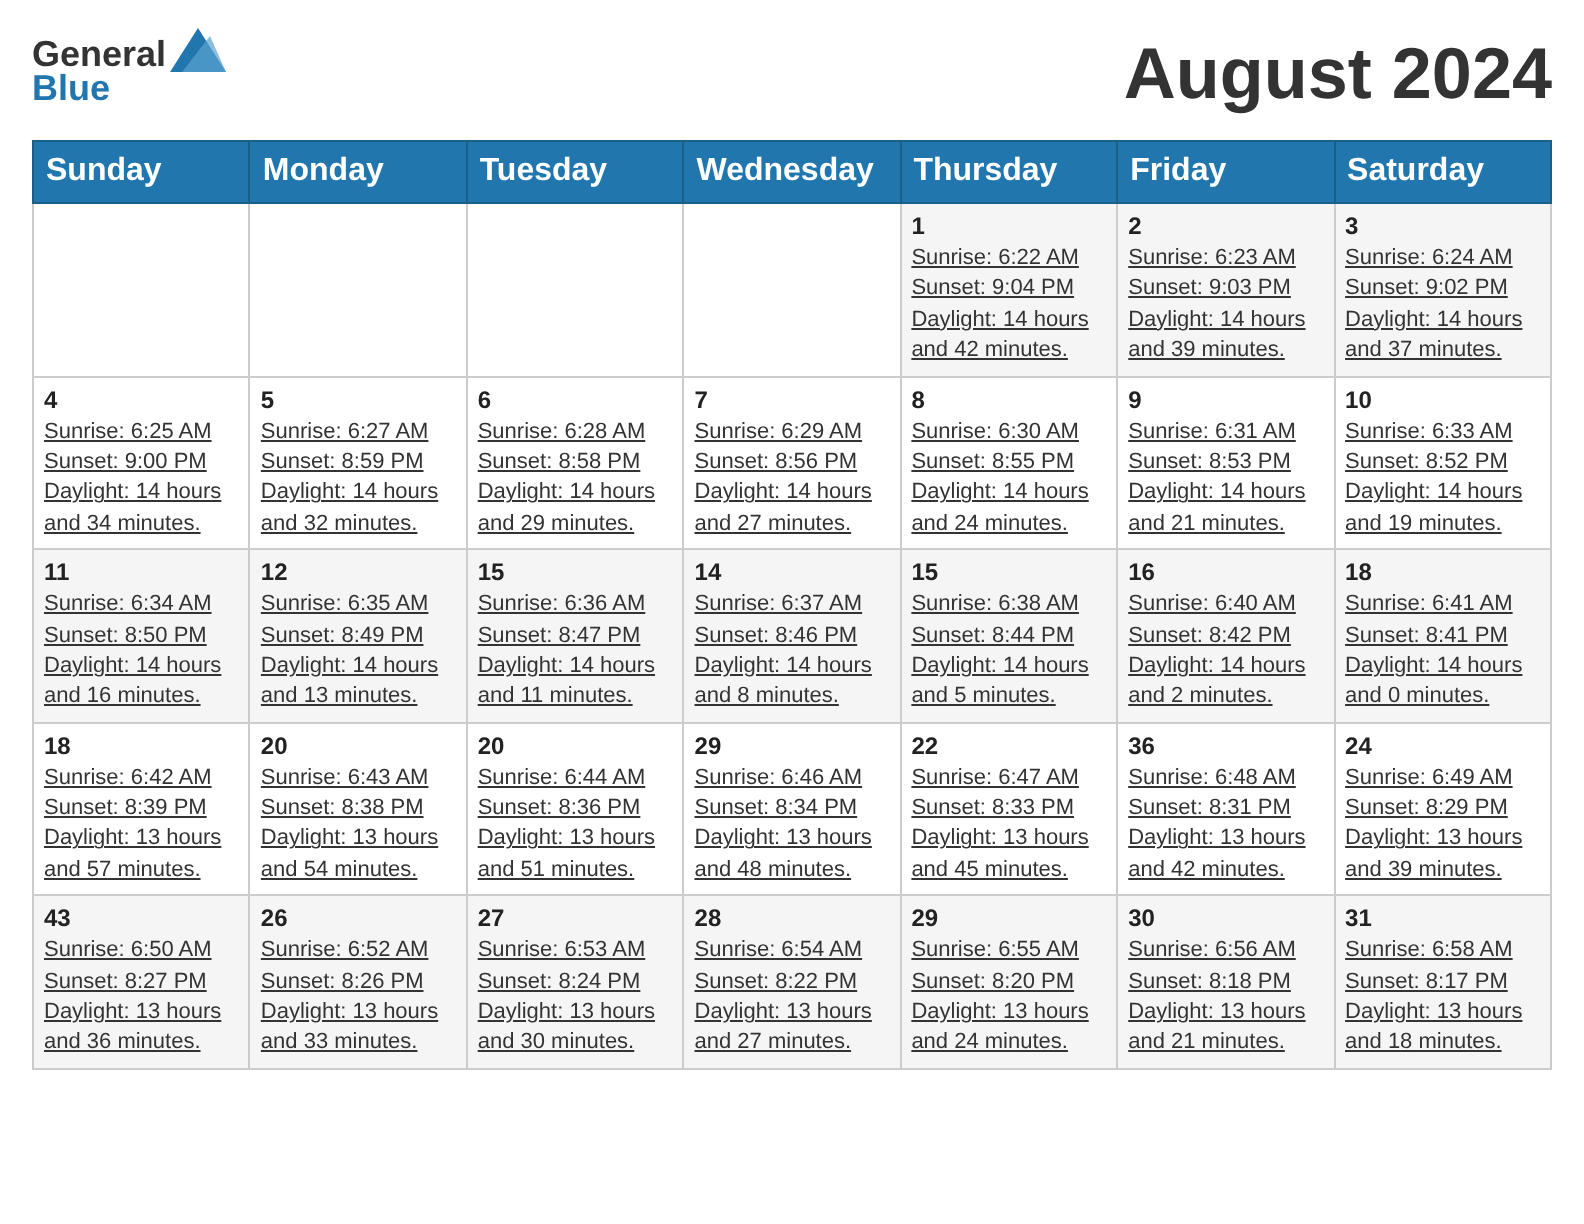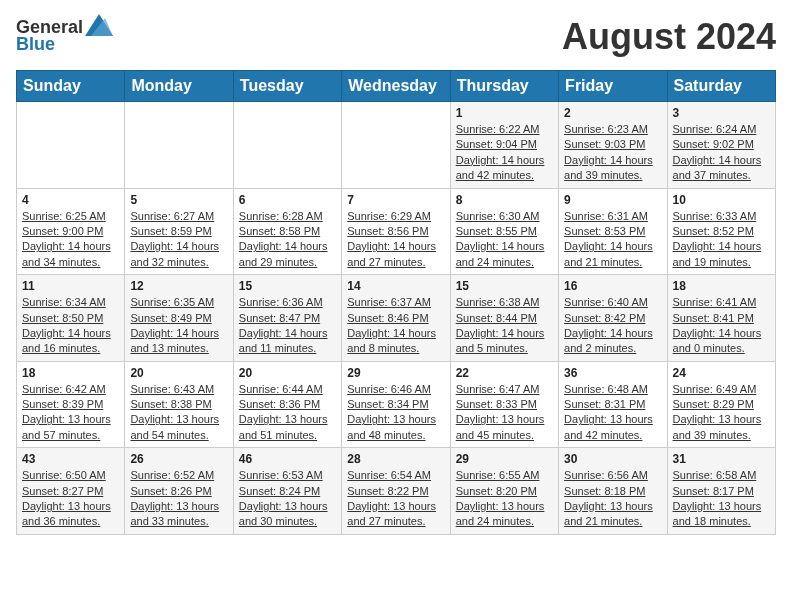--- a/index.html
+++ b/index.html
@@ -235,21 +235,21 @@
       <tr>
         <td>
           <div class="day-num">43</div>
           <div class="day-info">Sunrise: 6:50 AM<br>Sunset: 8:27 PM<br>Daylight: 13 hours and 36 minutes.</div>
         </td>
         <td>
           <div class="day-num">26</div>
           <div class="day-info">Sunrise: 6:52 AM<br>Sunset: 8:26 PM<br>Daylight: 13 hours and 33 minutes.</div>
         </td>
         <td>
-          <div class="day-num">46</div>
+          <div class="day-num">27</div>
           <div class="day-info">Sunrise: 6:53 AM<br>Sunset: 8:24 PM<br>Daylight: 13 hours and 30 minutes.</div>
         </td>
         <td>
           <div class="day-num">28</div>
           <div class="day-info">Sunrise: 6:54 AM<br>Sunset: 8:22 PM<br>Daylight: 13 hours and 27 minutes.</div>
         </td>
         <td>
           <div class="day-num">29</div>
           <div class="day-info">Sunrise: 6:55 AM<br>Sunset: 8:20 PM<br>Daylight: 13 hours and 24 minutes.</div>
         </td>

